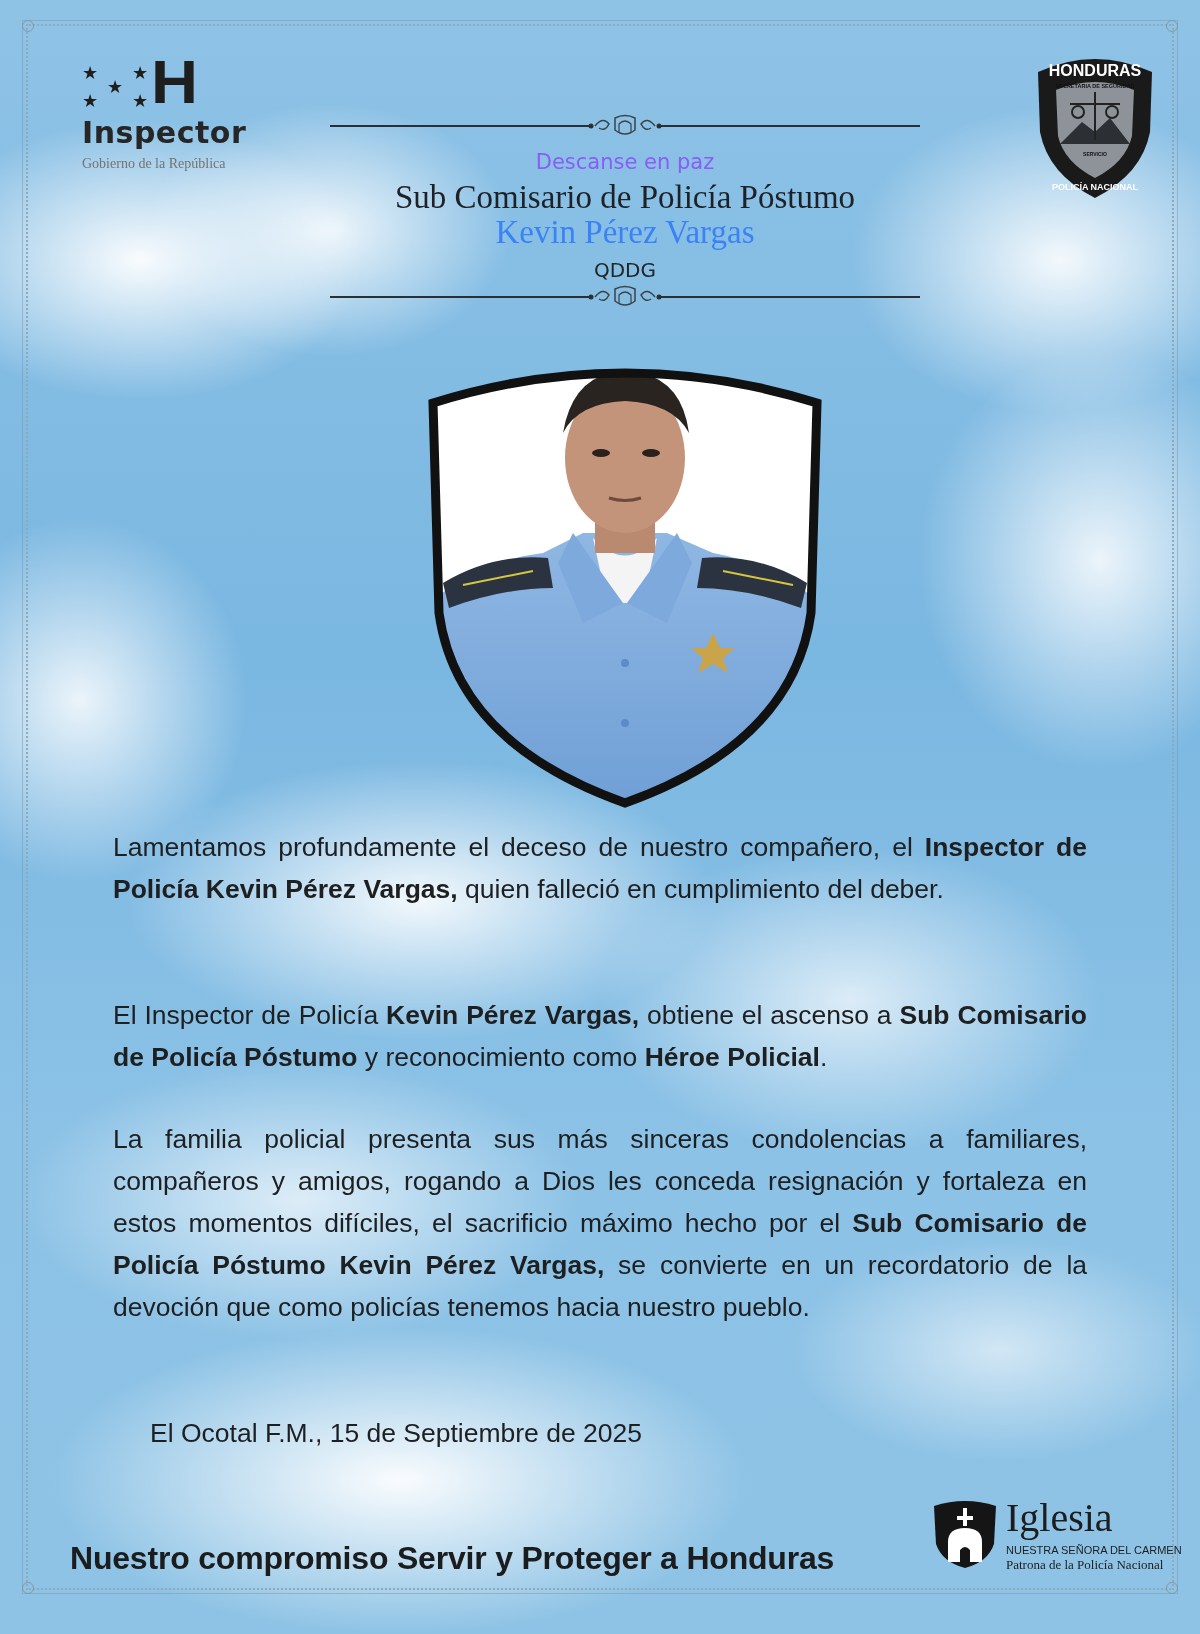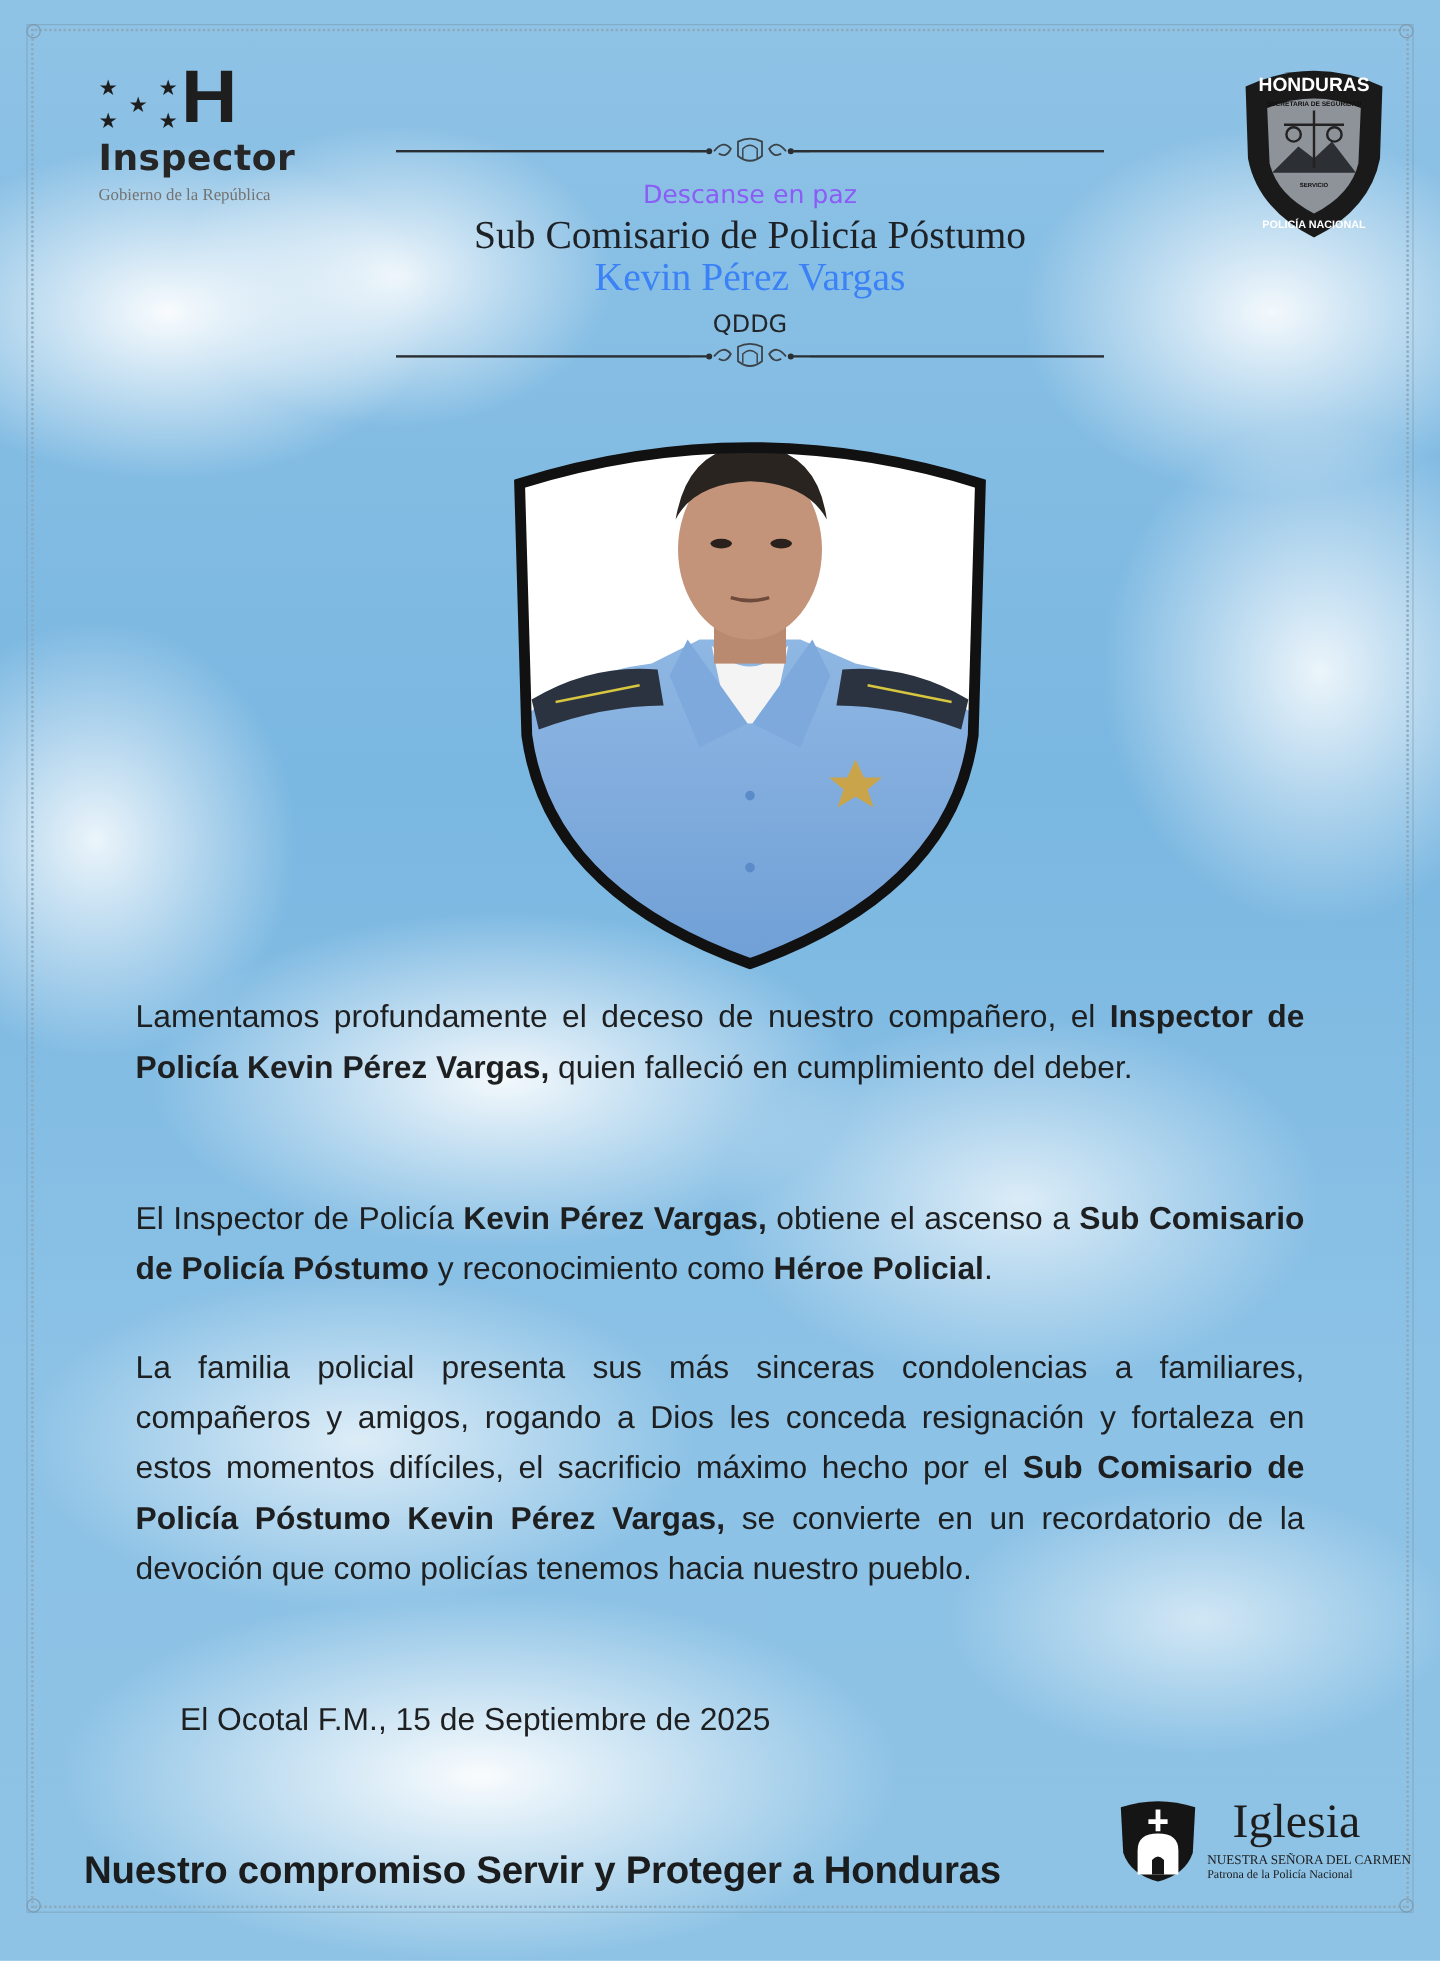--- a/index.html
+++ b/index.html
@@ -60,23 +60,23 @@
   .body-text b { font-weight: bold; }
   .p1 { top: 826px; }
   .p2 { top: 994px; }
   .p3 { top: 1118px; }
   .dateline { position: absolute; left: 113px; top: 1418px; font-size: 26.5px; color: #1e1f21; margin-left: 37px; }
   .motto { position: absolute; left: 70px; top: 1540px; font-family: "Liberation Sans", sans-serif; font-weight: bold;
            font-size: 32px; color: #1b1c1e; letter-spacing: -0.2px; }
   
   .iglesia { position: absolute; left: 932px; top: 1500px; width: 240px; height: 70px; }
   .ig-shield { position: absolute; left: 0; top: 0; }
-  .ig-title { position: absolute; left: 74px; top: -4px; font-family: "Liberation Serif", serif; font-size: 40px; color: #1d1d1d; line-height: 44px; margin-left: 21px; }
-  .ig-l1 { position: absolute; left: 74px; top: 44px; font-family: Liberation Serif, serif; font-size: 11px; color: #1d1d1d; white-space: nowrap; }
-  .ig-l2 { position: absolute; left: 74px; top: 57px; font-family: "Liberation Serif", serif; font-size: 10px; color: #1d1d1d; white-space: nowrap; }
+  .ig-title { position: absolute; left: 74px; top: -4px; font-family: "Liberation Serif", serif; font-size: 40px; color: #1d1d1d; line-height: 44px; }
+  .ig-l1 { position: absolute; left: 74px; top: 44px; font-family: Liberation Sans, sans-serif; font-size: 11px; color: #1d1d1d; white-space: nowrap; }
+  .ig-l2 { position: absolute; left: 74px; top: 57px; font-family: "Liberation Serif", serif; font-size: 13px; color: #1d1d1d; white-space: nowrap; }
 </style>
 </head>
 <body>
 
 <div class="frame">
   <div class="frame-corner" style="left:-6px;top:-6px"></div>
   <div class="frame-corner" style="right:-6px;top:-6px"></div>
   <div class="frame-corner" style="left:-6px;bottom:-6px"></div>
   <div class="frame-corner" style="right:-6px;bottom:-6px"></div>
 </div>

